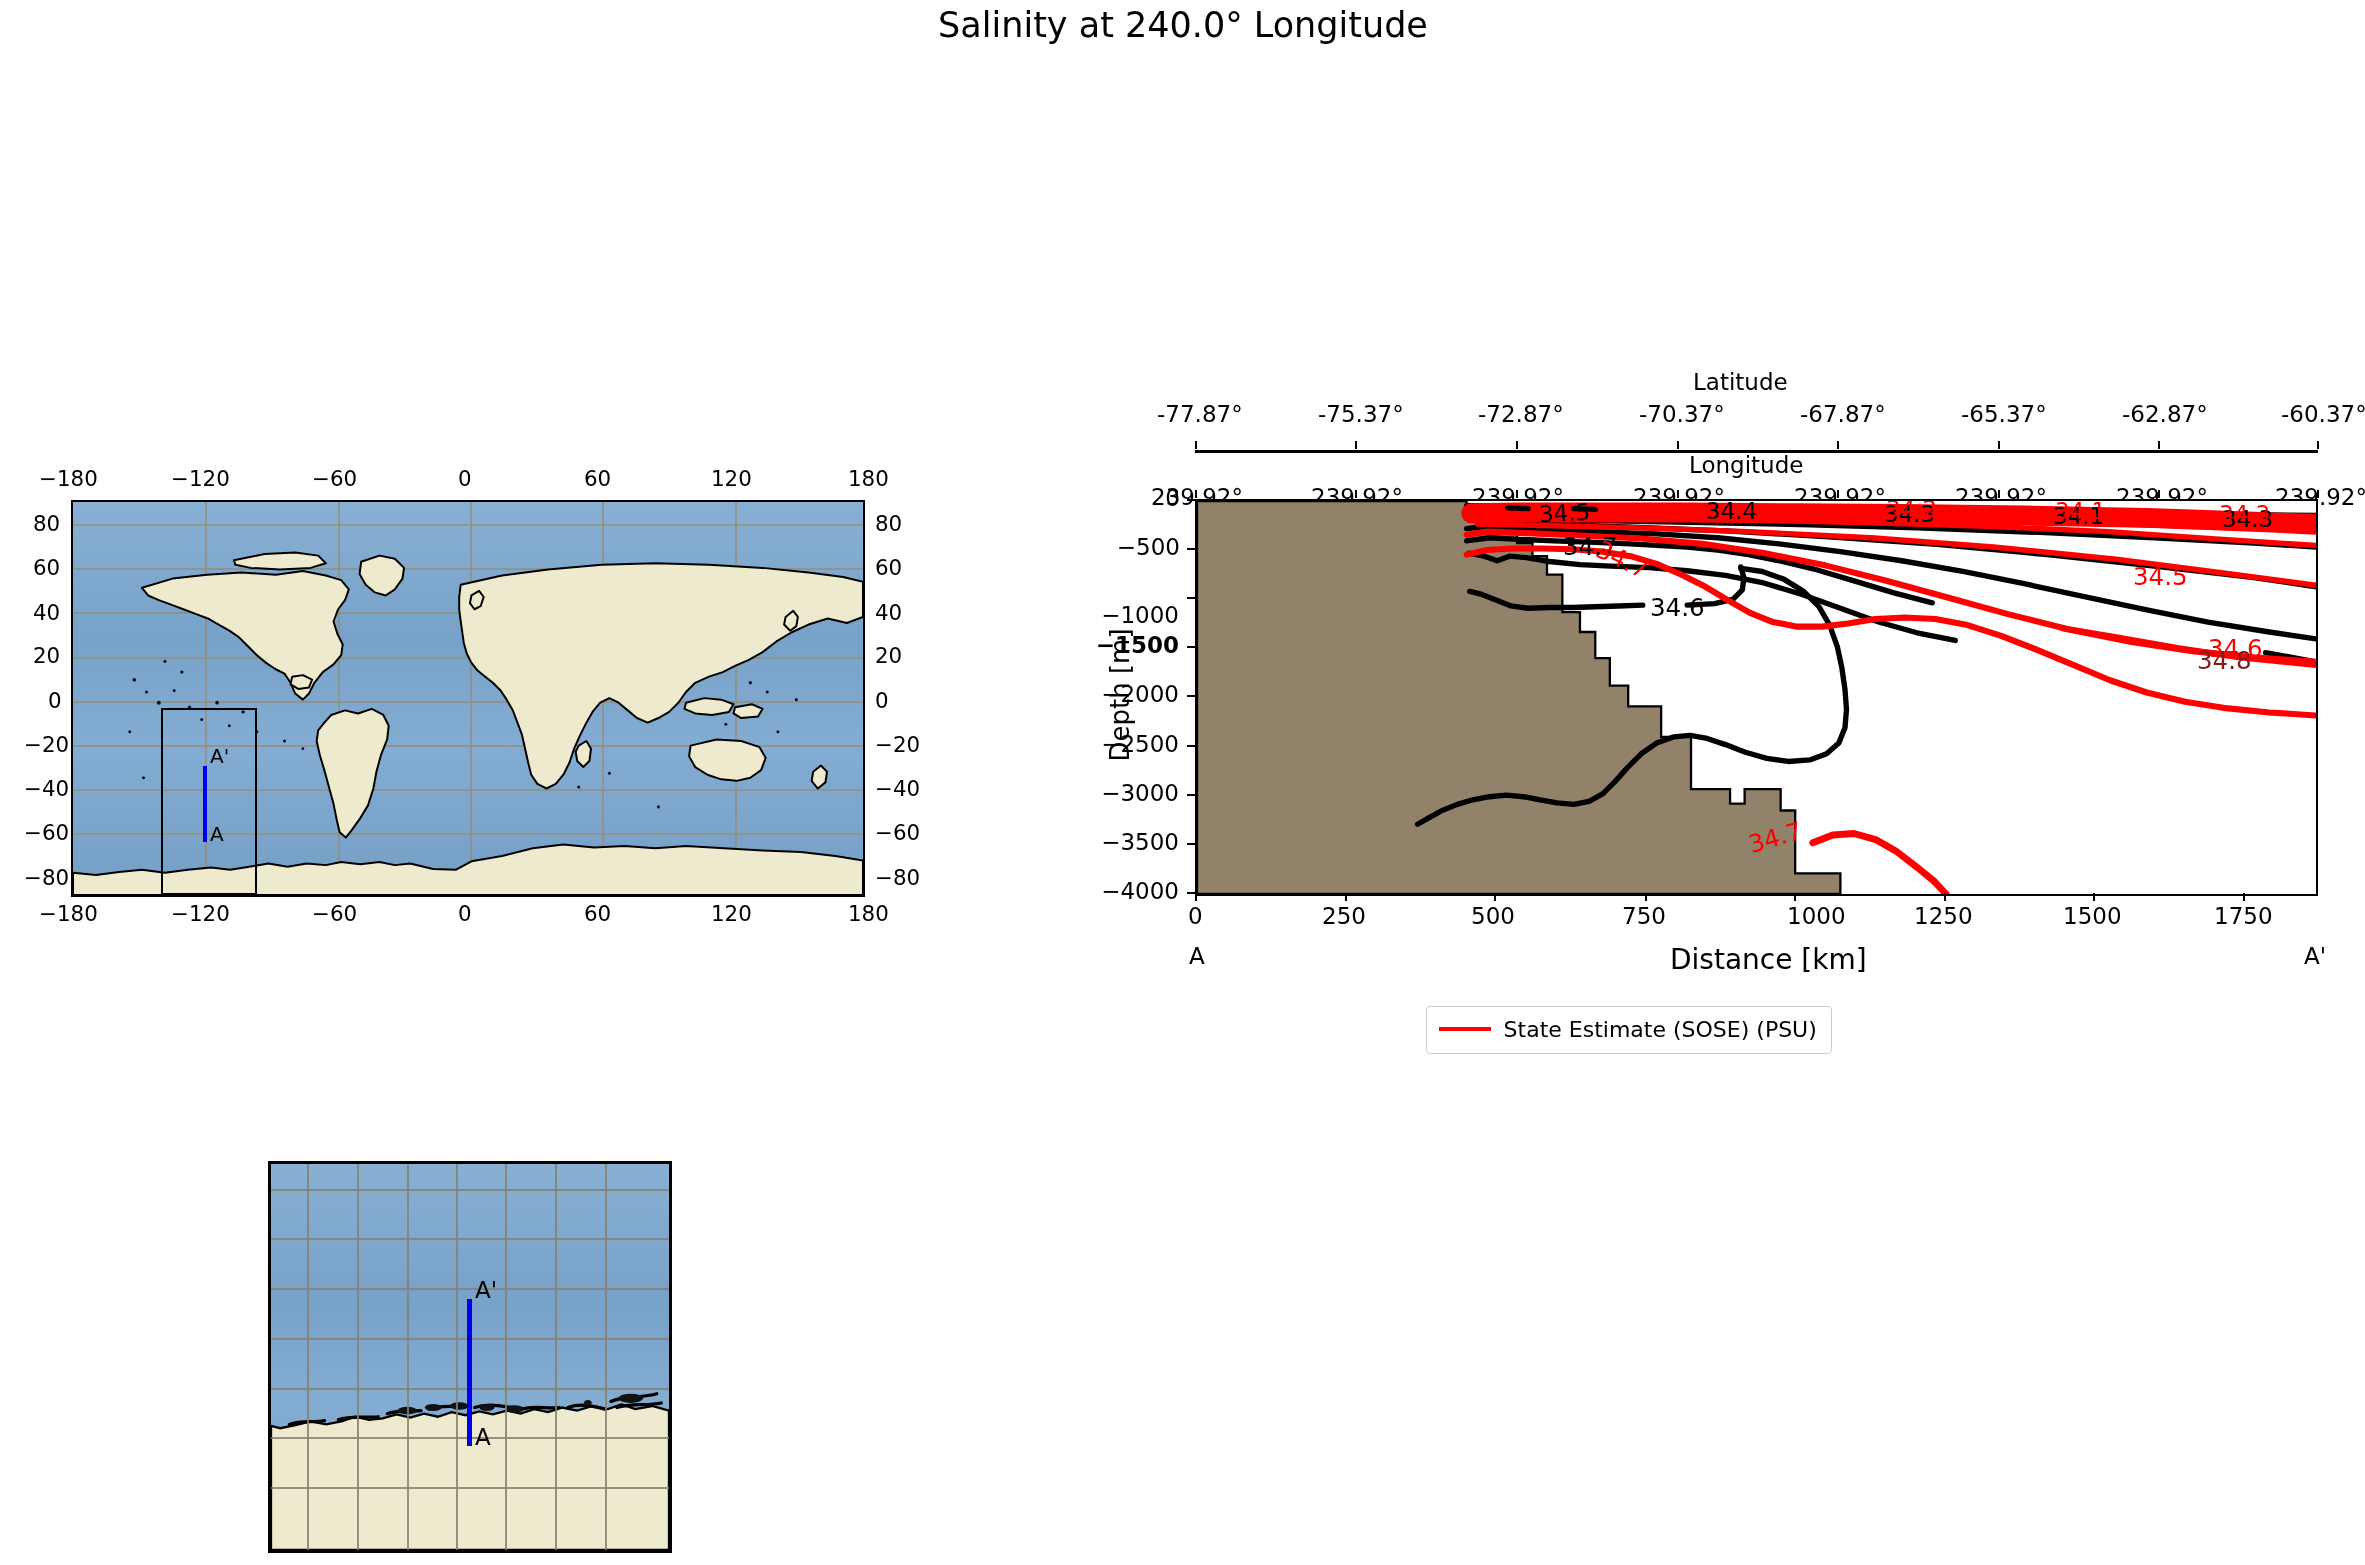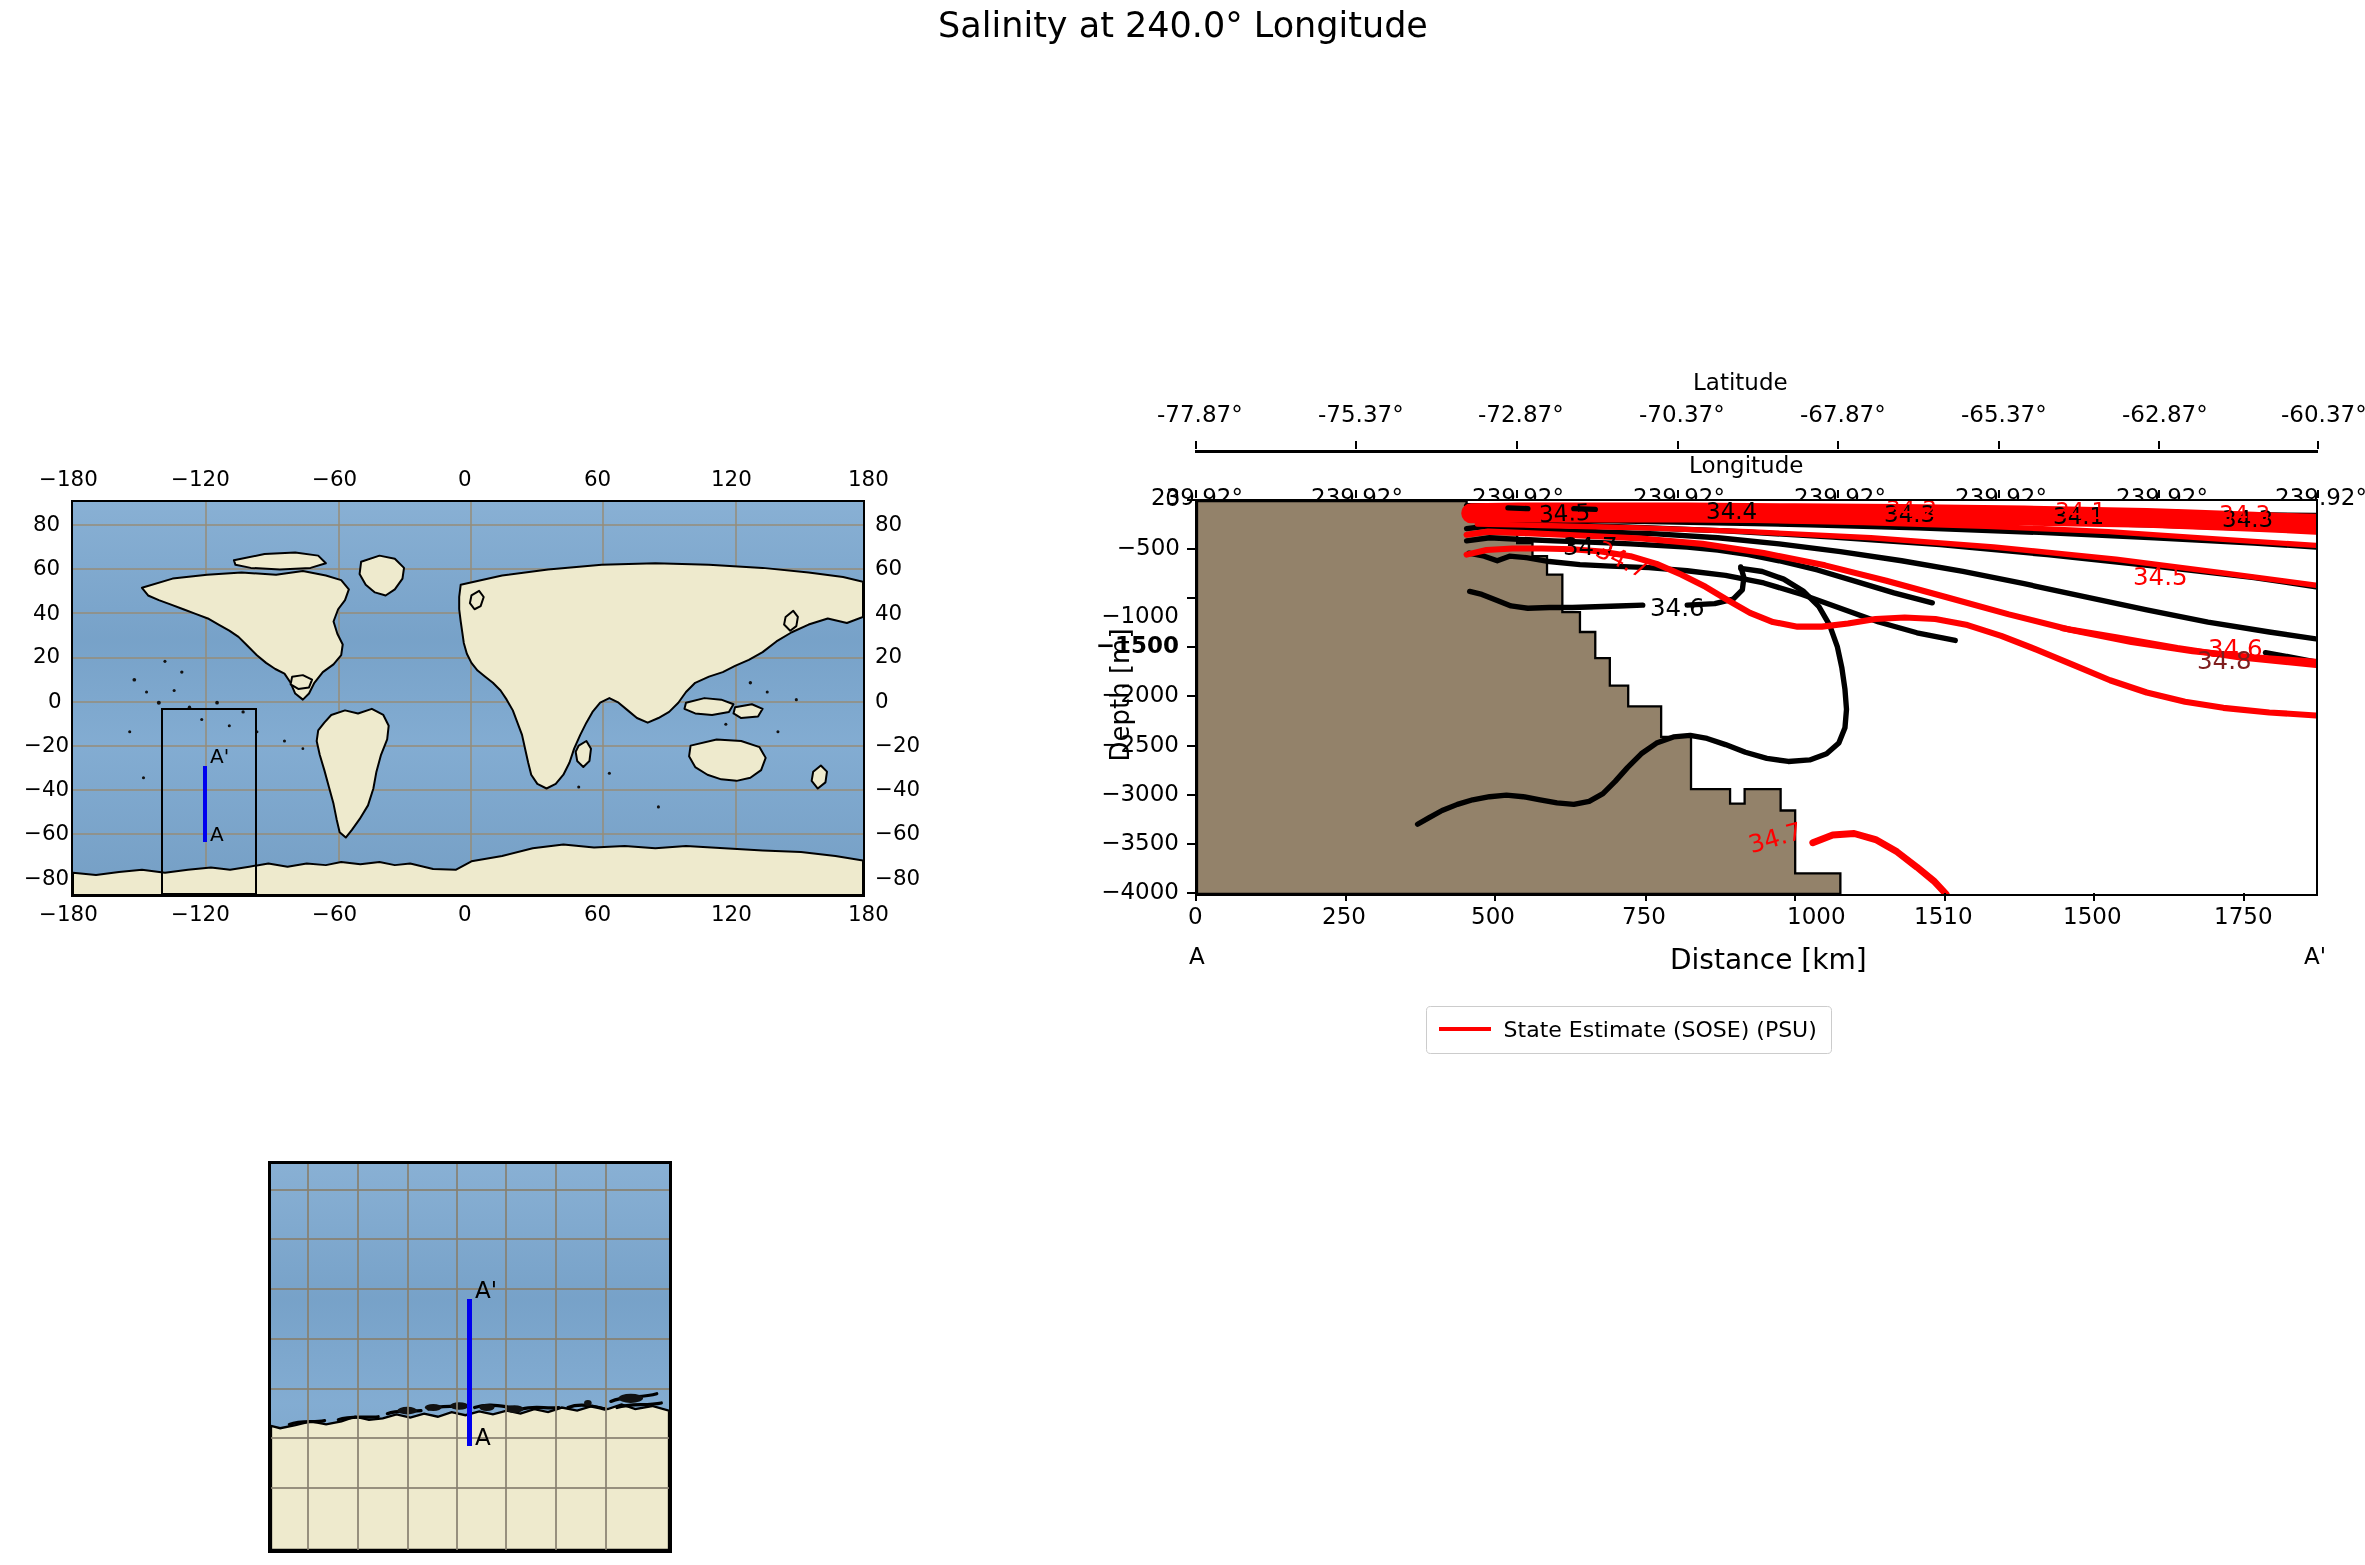--- a/index.html
+++ b/index.html
@@ -525,21 +525,21 @@
   <div class="xtick-mark" style="left:450px; top:394px;"></div>
   <div class="xtick-mark" style="left:599px; top:394px;"></div>
   <div class="xtick-mark" style="left:749px; top:394px;"></div>
   <div class="xtick-mark" style="left:898px; top:394px;"></div>
   <div class="xtick-mark" style="left:1048px; top:394px;"></div>
   <div class="tick-lab" style="left:-6.9px; top:404px; font-size:23px;">0</div>
   <div class="tick-lab" style="left:127px; top:404px; font-size:23px;">250</div>
   <div class="tick-lab" style="left:276px; top:404px; font-size:23px;">500</div>
   <div class="tick-lab" style="left:427px; top:404px; font-size:23px;">750</div>
   <div class="tick-lab" style="left:592px; top:404px; font-size:23px;">1000</div>
-  <div class="tick-lab" style="left:719px; top:404px; font-size:23px;">1510</div>
+  <div class="tick-lab" style="left:719px; top:404px; font-size:23px;">1250</div>
   <div class="tick-lab" style="left:868px; top:404px; font-size:23px;">1500</div>
   <div class="tick-lab" style="left:1019px; top:404px; font-size:23px;">1750</div>
   <div class="ax-title" style="left:475px; top:444px; font-size:28px;">Distance [km]</div>
   <div class="tick-lab" style="left:-6.1px; top:444px; font-size:23px;">A</div>
   <div class="tick-lab" style="left:1109px; top:444px; font-size:23px;">A'</div>
 </div>
 
 <div id="legend-box">
   <div class="legend-row">
     <span class="legend-swatch" style="background:#ff0000;"></span>

